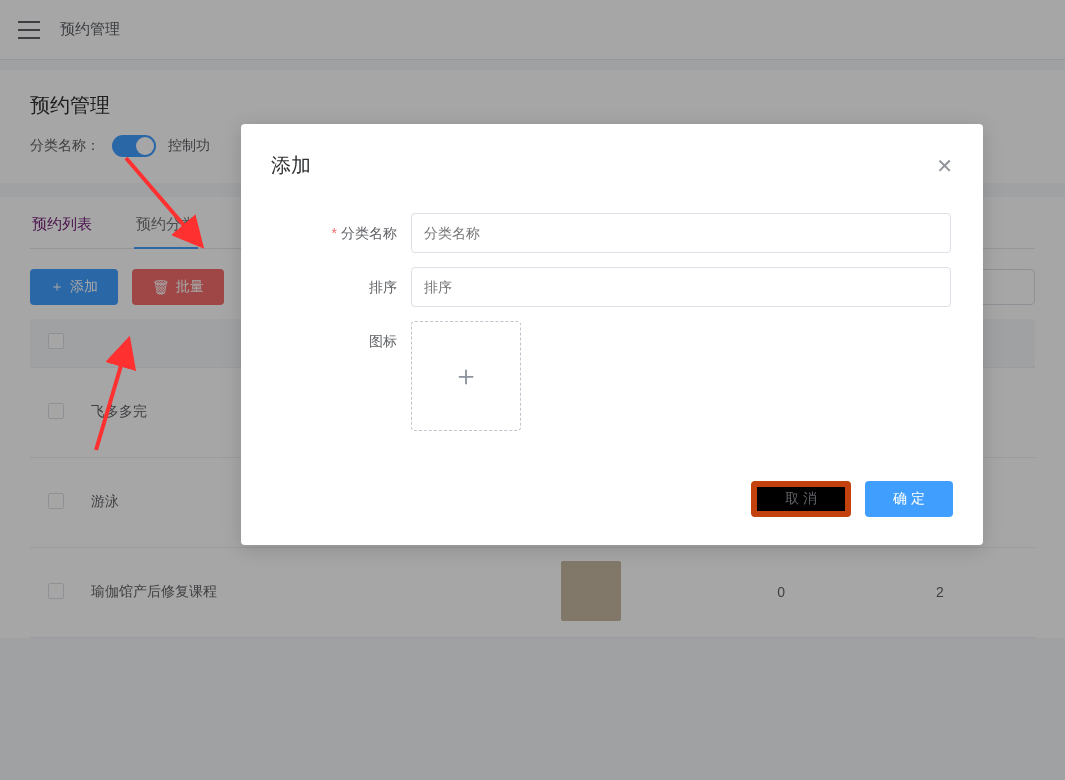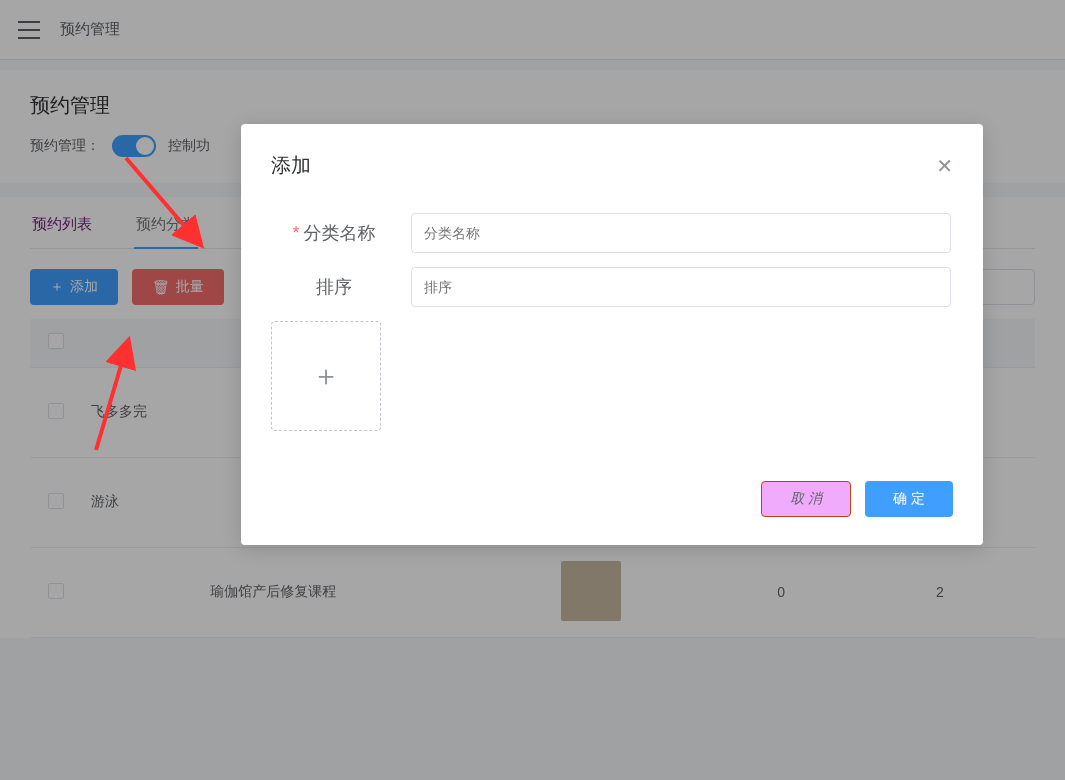--- a/index.html
+++ b/index.html
@@ -47,47 +47,47 @@
   .thumb { width:60px; height:60px; background:#c7b8a3; border-radius:2px; display:inline-block; }
 
   
   .mask { position:absolute; inset:0; background:rgba(0,0,0,0.35); }
   .modal { position:absolute; left:241px; top:124px; width:742px; background:#fff; border-radius:4px; box-shadow:0 4px 20px rgba(0,0,0,.15); }
   .modal-head { display:flex; align-items:center; justify-content:space-between; padding:28px 30px 10px; }
   .modal-title { font-size:20px; color:#303133; }
   .close-icon { font-size:20px; color:#909399; cursor:pointer; line-height:1; }
   .modal-body { padding:10px 30px 20px; }
   .form-row { display:flex; align-items:flex-start; margin:14px 0; }
-  .form-label { width:140px; text-align:center; padding-right:14px; line-height:40px; color:#606266; font-size:18px; }
+  .form-label { width:140px; text-align:right; padding-right:14px; line-height:40px; color:#606266; font-size:14px; }
   .form-label .req { color:#f56c6c; margin-right:4px; }
   .form-field .input { width:540px; height:40px; }
   .uploader { width:110px; height:110px; border:1px dashed #c0c4cc; border-radius:4px; display:flex; align-items:center; justify-content:center; color:#8c939d; font-size:28px; cursor:pointer; }
   .modal-foot { display:flex; justify-content:flex-end; gap:14px; padding:16px 30px 28px; }
-  .btn-default { background:#f0abfc; color:#606266; border:1px solid #c2410c;font-style:italic; }
+  .btn-default { background:#000000; color:#606266; border:6px solid #c2410c; }
   .btn.wide { padding:0 28px; }
 
   
   .arrows { position:absolute; inset:0; pointer-events:none; }
 </style>
 </head>
 <body>
 
 <div class="topbar">
   <div class="menu-icon">
       <span></span>
       <span></span>
       <span></span>
     </div>
   <div class="topbar-title">预约管理</div>
 </div>
 
 <div class="page-header">
   <div class="ph-title">预约管理</div>
   <div class="ph-row">
-    <span>预约管理：</span>
+    <span>分类名称：</span>
     <div class="switch"></div>
     <span>控制功</span>
   </div>
 </div>
 
 <div class="content">
   <div class="tabs">
     <div class="tab">预约列表</div>
     <div class="tab active">预约分类</div>
   </div>
@@ -125,21 +125,21 @@
       </tr>
       <tr>
         <td class="col-check"><span class="checkbox"></span></td>
         <td class="col-name" style="text-align:left">游泳</td>
         <td class="col-img"><span class="thumb"></span></td>
         <td class="col-sort"></td>
         <td class="col-time">2</td>
       </tr>
       <tr>
         <td class="col-check"><span class="checkbox"></span></td>
-        <td class="col-name" style="text-align:center">瑜伽馆产后修复课程</td>
+        <td class="col-name" style="text-align:left">瑜伽馆产后修复课程</td>
         <td class="col-img"><span class="thumb"></span></td>
         <td class="col-sort">0</td>
         <td class="col-time">2</td>
       </tr>
     </tbody>
   </table>
 </div>
 
 <div class="mask"></div>
 <div class="modal">
@@ -150,20 +150,21 @@
   <div class="modal-body">
     <div class="form-row">
       <div class="form-label"><span class="req">*</span><span>分类名称</span></div>
       <div class="form-field"><input class="input" placeholder="分类名称" style=""></div>
     </div>
     <div class="form-row">
       <div class="form-label"><span>排序</span></div>
       <div class="form-field"><input class="input" placeholder="排序" style=""></div>
     </div>
     <div class="form-row">
+      <div class="form-label"><span>图标</span></div>
       <div class="form-field">
         <div class="uploader">
           <span>＋</span>
         </div>
       </div>
     </div>
   </div>
   <div class="modal-foot">
     <button class="btn btn-default wide">取 消</button>
     <button class="btn btn-primary wide">确 定</button>

